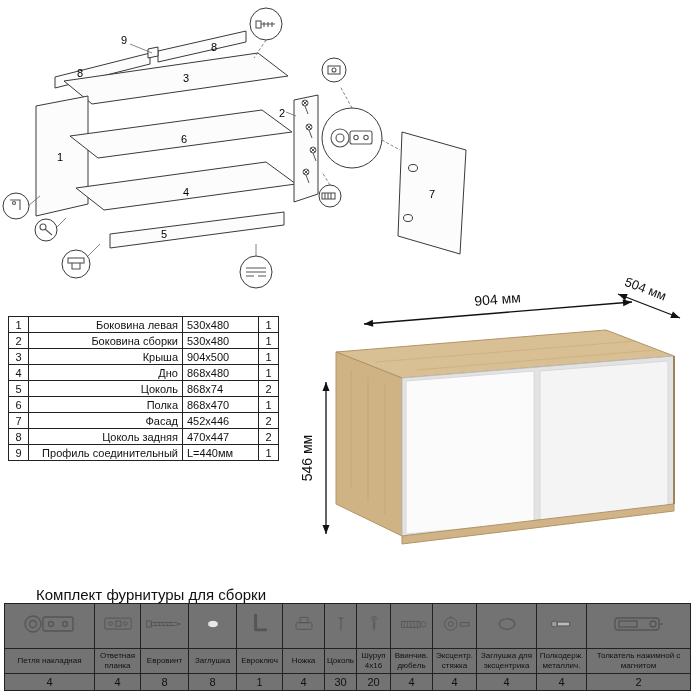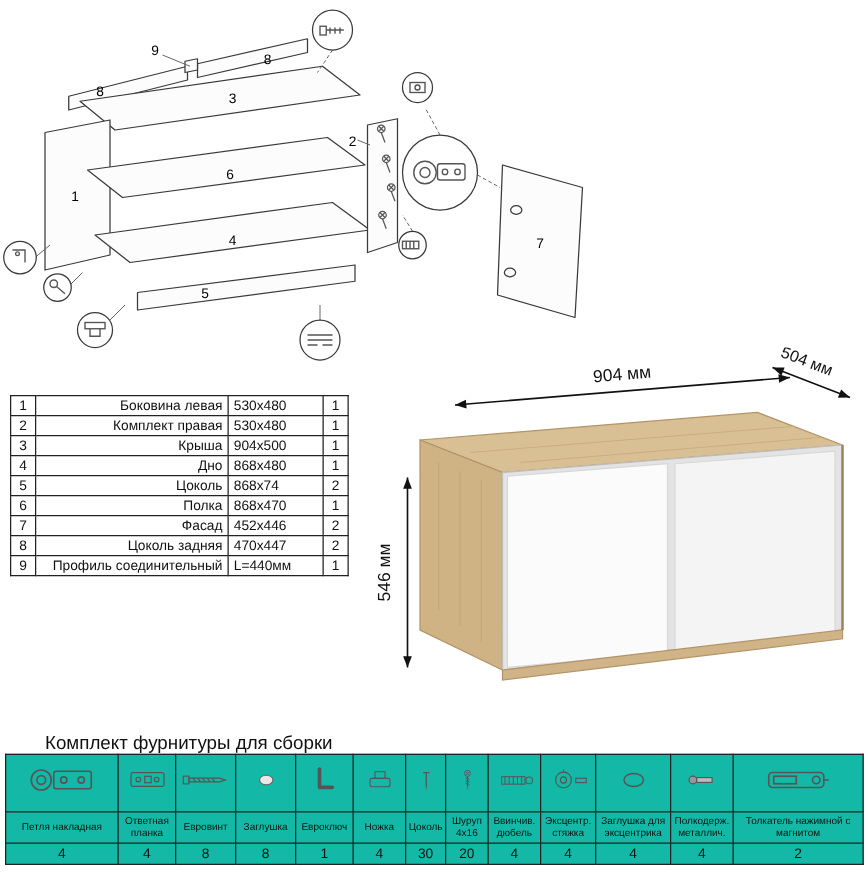--- a/index.html
+++ b/index.html
@@ -14,21 +14,21 @@
 
   .parts-table { position:absolute; left:8px; top:316px; border-collapse:collapse; background:#fff; }
   .parts-table td { border:1px solid #222; font-size:11px; padding:1px 4px; height:16px; white-space:nowrap; }
   .parts-table td.num  { width:20px; text-align:center; padding:1px 2px; }
   .parts-table td.name { width:154px; text-align:right; }
   .parts-table td.size { width:76px; }
   .parts-table td.qty  { width:20px; text-align:center; }
 
   .hw-title { position:absolute; left:0; top:586px; width:664px; font-size:15px;margin-left:36px; }
 
-  .hw-table { position:absolute; left:4px; top:603px; width:686px; border-collapse:collapse; table-layout:fixed; background:#14b8a6; }
+  .hw-table { position:absolute; left:4px; top:603px; width:686px; border-collapse:collapse; table-layout:fixed; background:#737373; }
   .hw-table td { border:1px solid #222; text-align:center; vertical-align:middle; overflow:hidden; }
   .hw-table td.icon-cell  { height:44px; }
   .hw-table td.label-cell { height:25px; font-size:8px; line-height:1.2; padding:1px; word-wrap:break-word; }
   .hw-table td.qty-cell   { height:17px; font-size:11px; }
 </style>
 </head>
 <body>
 
 <div id="canvas">
 
@@ -132,21 +132,21 @@
   <table class="parts-table">
     <tbody>
       <tr>
         <td class="num">1</td>
         <td class="name">Боковина левая</td>
         <td class="size">530x480</td>
         <td class="qty">1</td>
       </tr>
       <tr>
         <td class="num">2</td>
-        <td class="name">Комплект правая</td>
+        <td class="name">Боковина сборки</td>
         <td class="size">530x480</td>
         <td class="qty">1</td>
       </tr>
       <tr>
         <td class="num">3</td>
         <td class="name">Крыша</td>
         <td class="size">904x500</td>
         <td class="qty">1</td>
       </tr>
       <tr>

